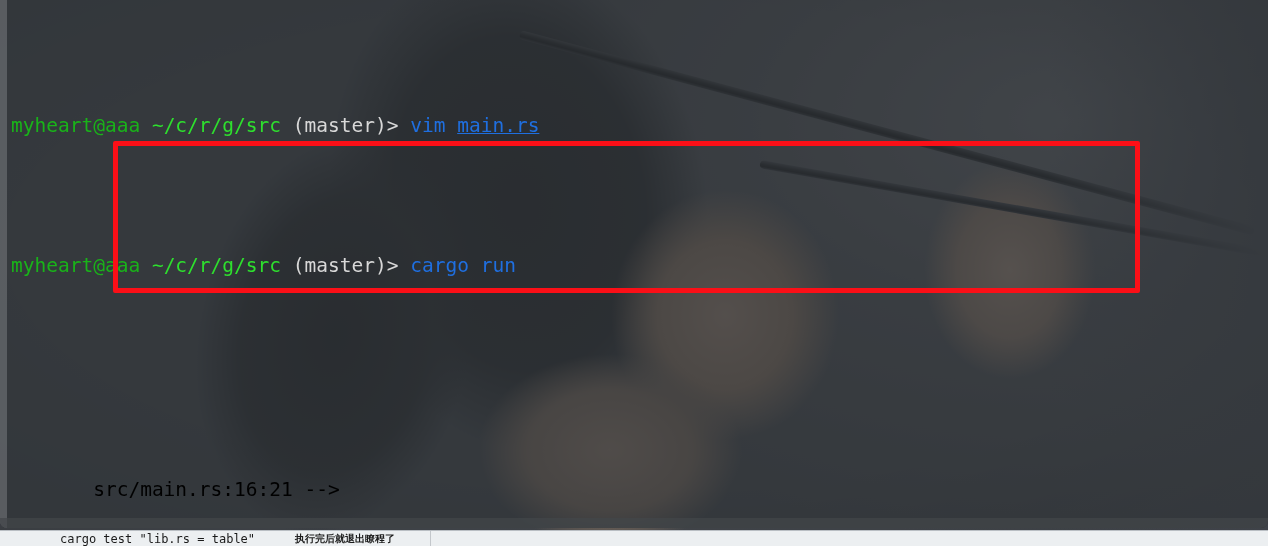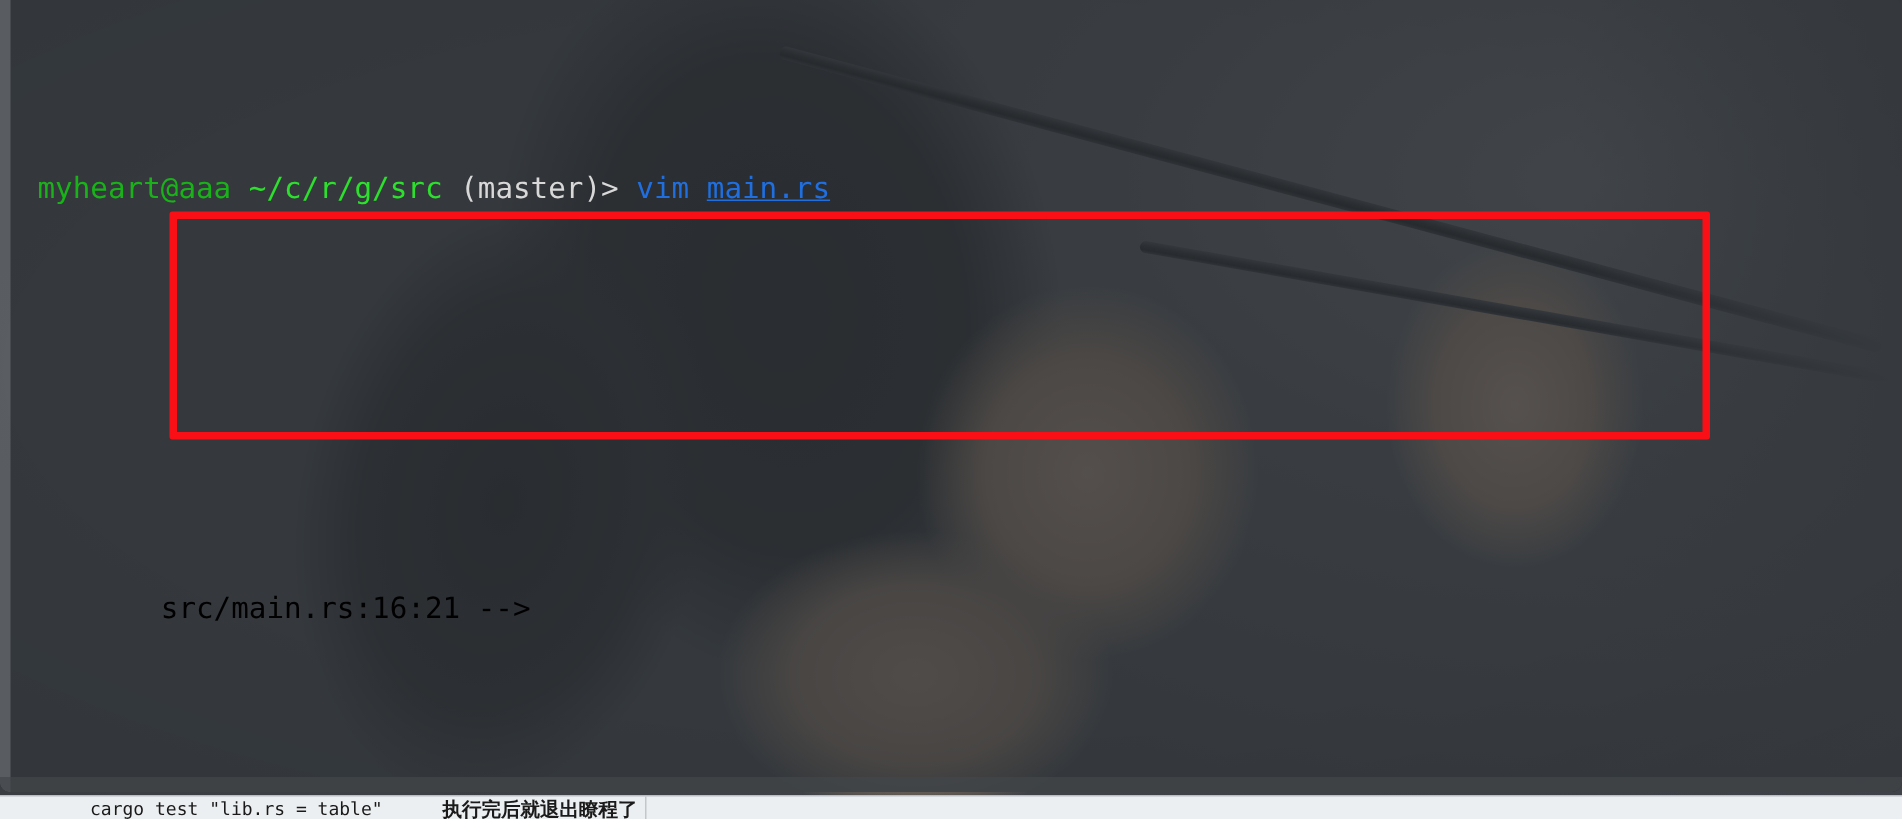--- a/index.html
+++ b/index.html
@@ -78,39 +78,39 @@
   
   #bg-window {
     position: absolute;
     left: 0; bottom: 0; width: 1268px; height: 16px;
     background: #eceff1;
     border-top: 1px solid #b9bec3;
     overflow: hidden;
     display: flex; align-items: flex-start;
   }
   #bg-window .bw-cell {
-    font-family: Liberation Sans, sans-serif;
-    font-size: 13px; color: #1a1a1a;
+    font-family: Liberation Mono, monospace;
+    font-size: 10px; color: #1a1a1a;
     white-space: nowrap;
     line-height: 13px;
     margin-top: 2px;
   }
   #bg-window .bw-a { margin-left: 60px; font-family: "DejaVu Sans Mono", monospace; font-size:12px; }
   #bg-window .bw-b { margin-left: 40px; font-weight: bold; }
   #bg-win-div { position:absolute; left:430px; bottom:0; width:1px; height:16px; background:#c3c7cb; }
 
   
   #terminal {
     position: absolute;
     left: 0; top: 0;
     width: 1268px; height: 528px;
     background: rgba(48, 52, 56, 0.74);
     border-radius: 0 0 7px 7px;
     overflow: hidden;
-    padding: 0 0 0 18px;
+    padding: 0 0 0 4px;
   }
   #term-left-edge {
     position: absolute; left: 0; top: 0; width: 7px; height: 528px;
     background: rgba(120,124,128,0.55);
   }
   #term-bottom-edge {
     position: absolute; left: 0; bottom: 0; width: 1268px; height: 10px;
     background: rgba(66,70,74,0.72);
     border-radius: 0 0 7px 7px;
   }
@@ -168,20 +168,21 @@
 
   <div id="terminal">
     <div id="term-left-edge"></div>
 
     <div id="term-text">
 
       
       <div class="line"><span class="c-green">myheart@aaa</span><span class="c-white"> </span><span class="c-brgreen">~/c/r/g/src</span><span class="c-white"> </span><span class="c-white">(master)</span><span class="c-white">&gt;</span><span class="c-white"> </span><span class="c-blue">vim</span><span class="c-white"> </span><span class="c-blue u">main.rs</span></div>
 
       
+      <div class="line"><span class="c-green">myheart@aaa</span><span class="c-white"> </span><span class="c-brgreen">~/c/r/g/src</span><span class="c-white"> </span><span class="c-white">(master)</span><span class="c-white">&gt;</span><span class="c-white"> </span><span class="c-blue">cargo</span><span class="c-white"> </span><span class="c-blue">run</span></div>
 
       
 
       
       
 
        src/main.rs:16:21 --&gt;
       
 
       

